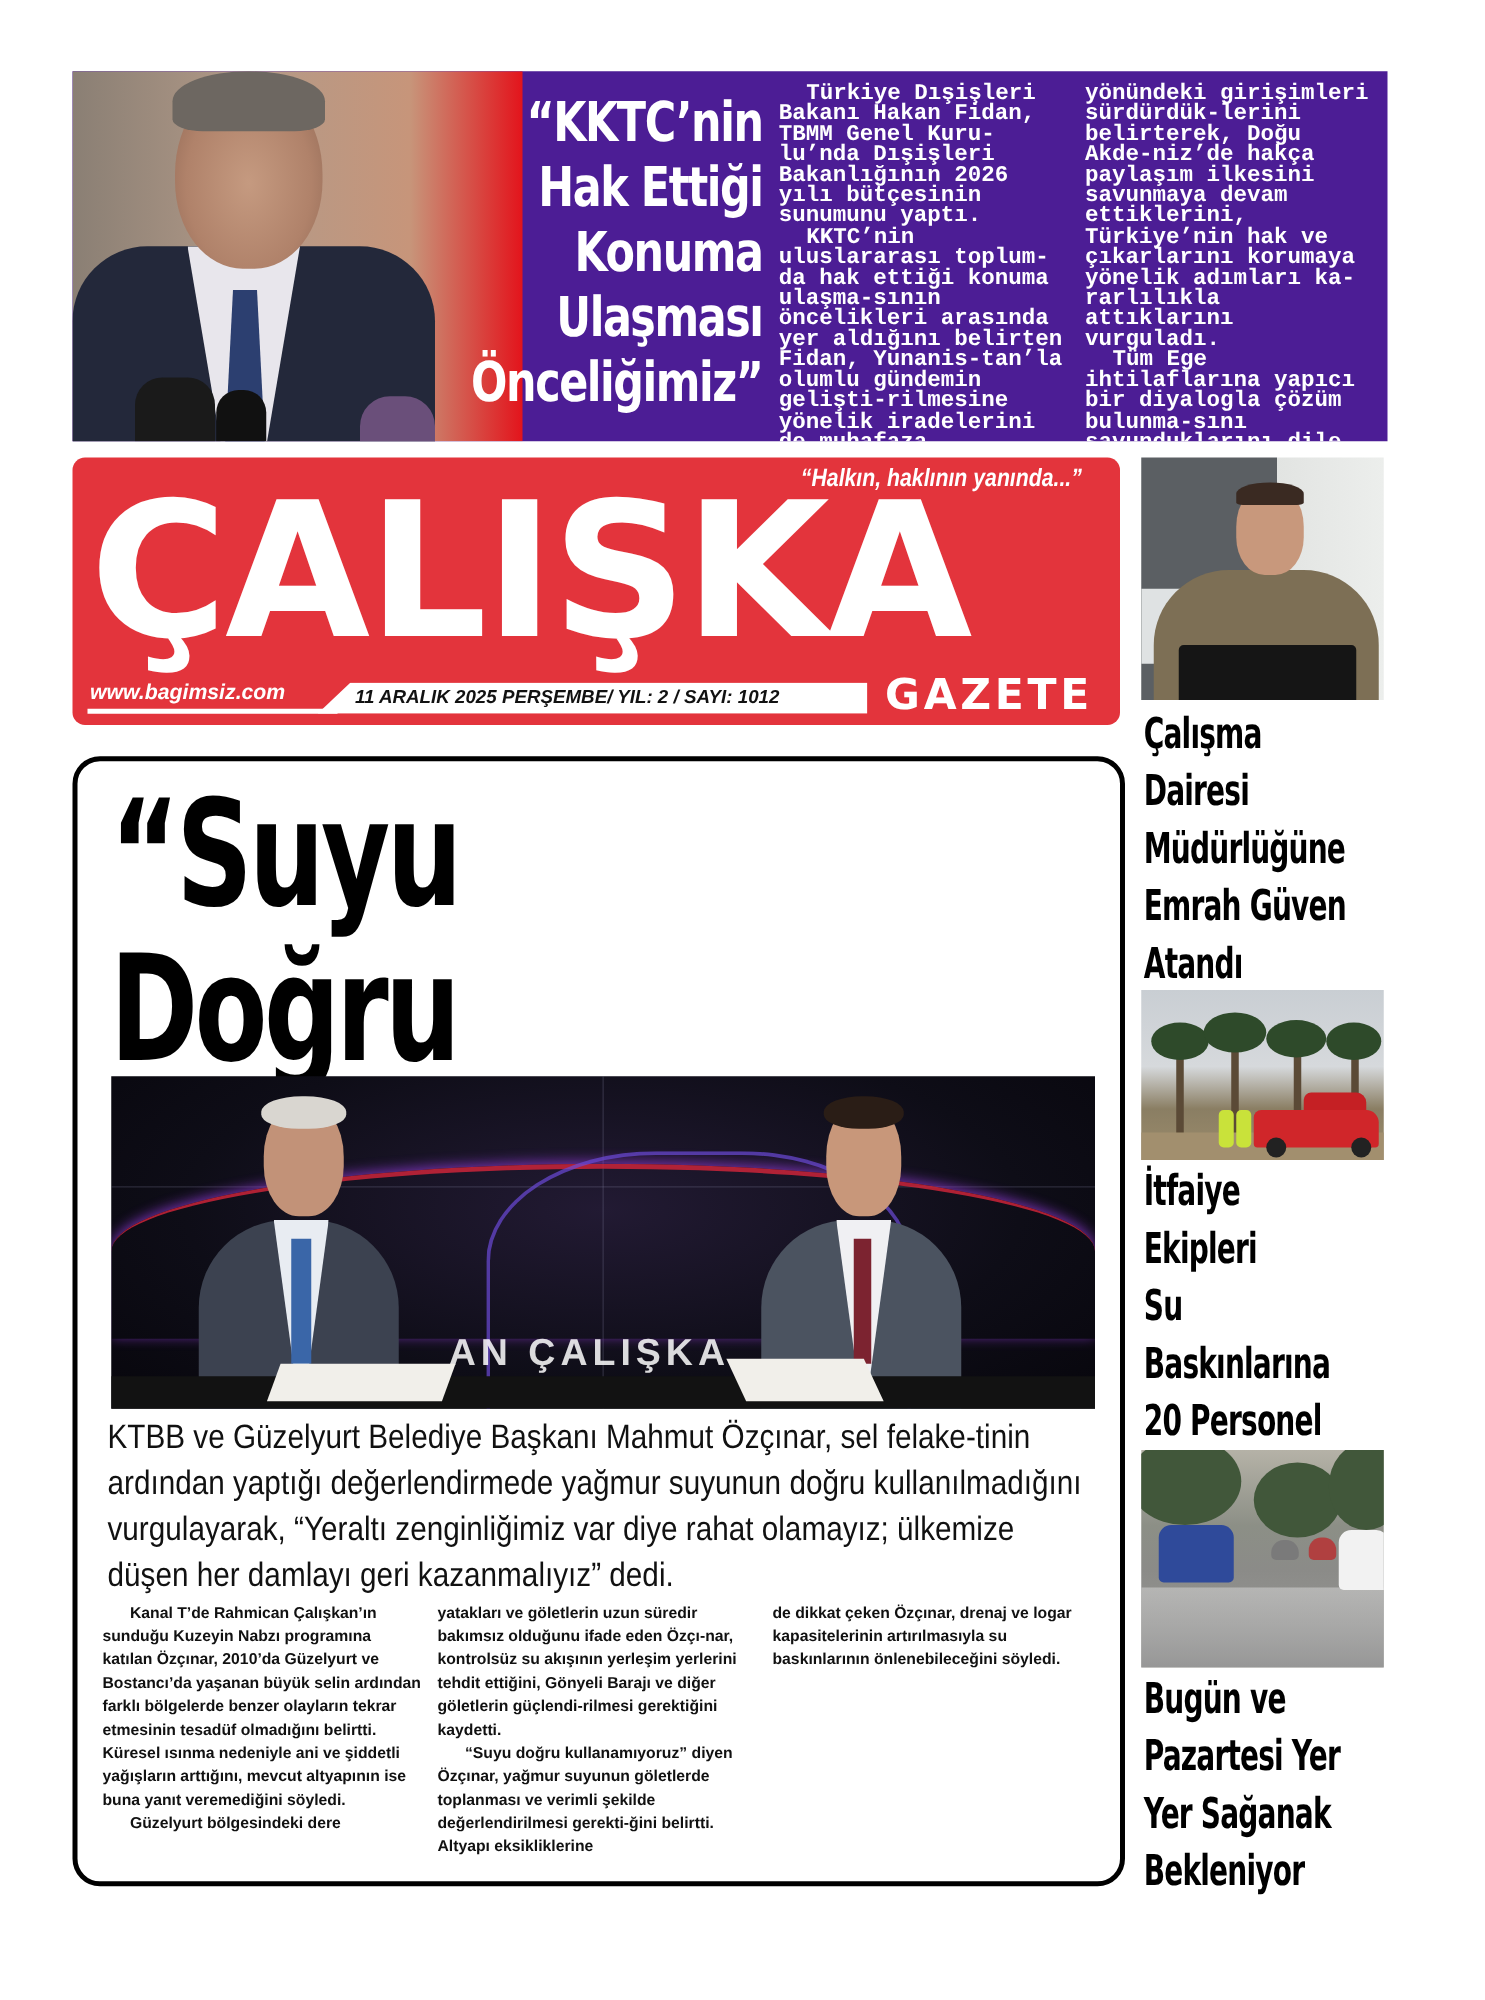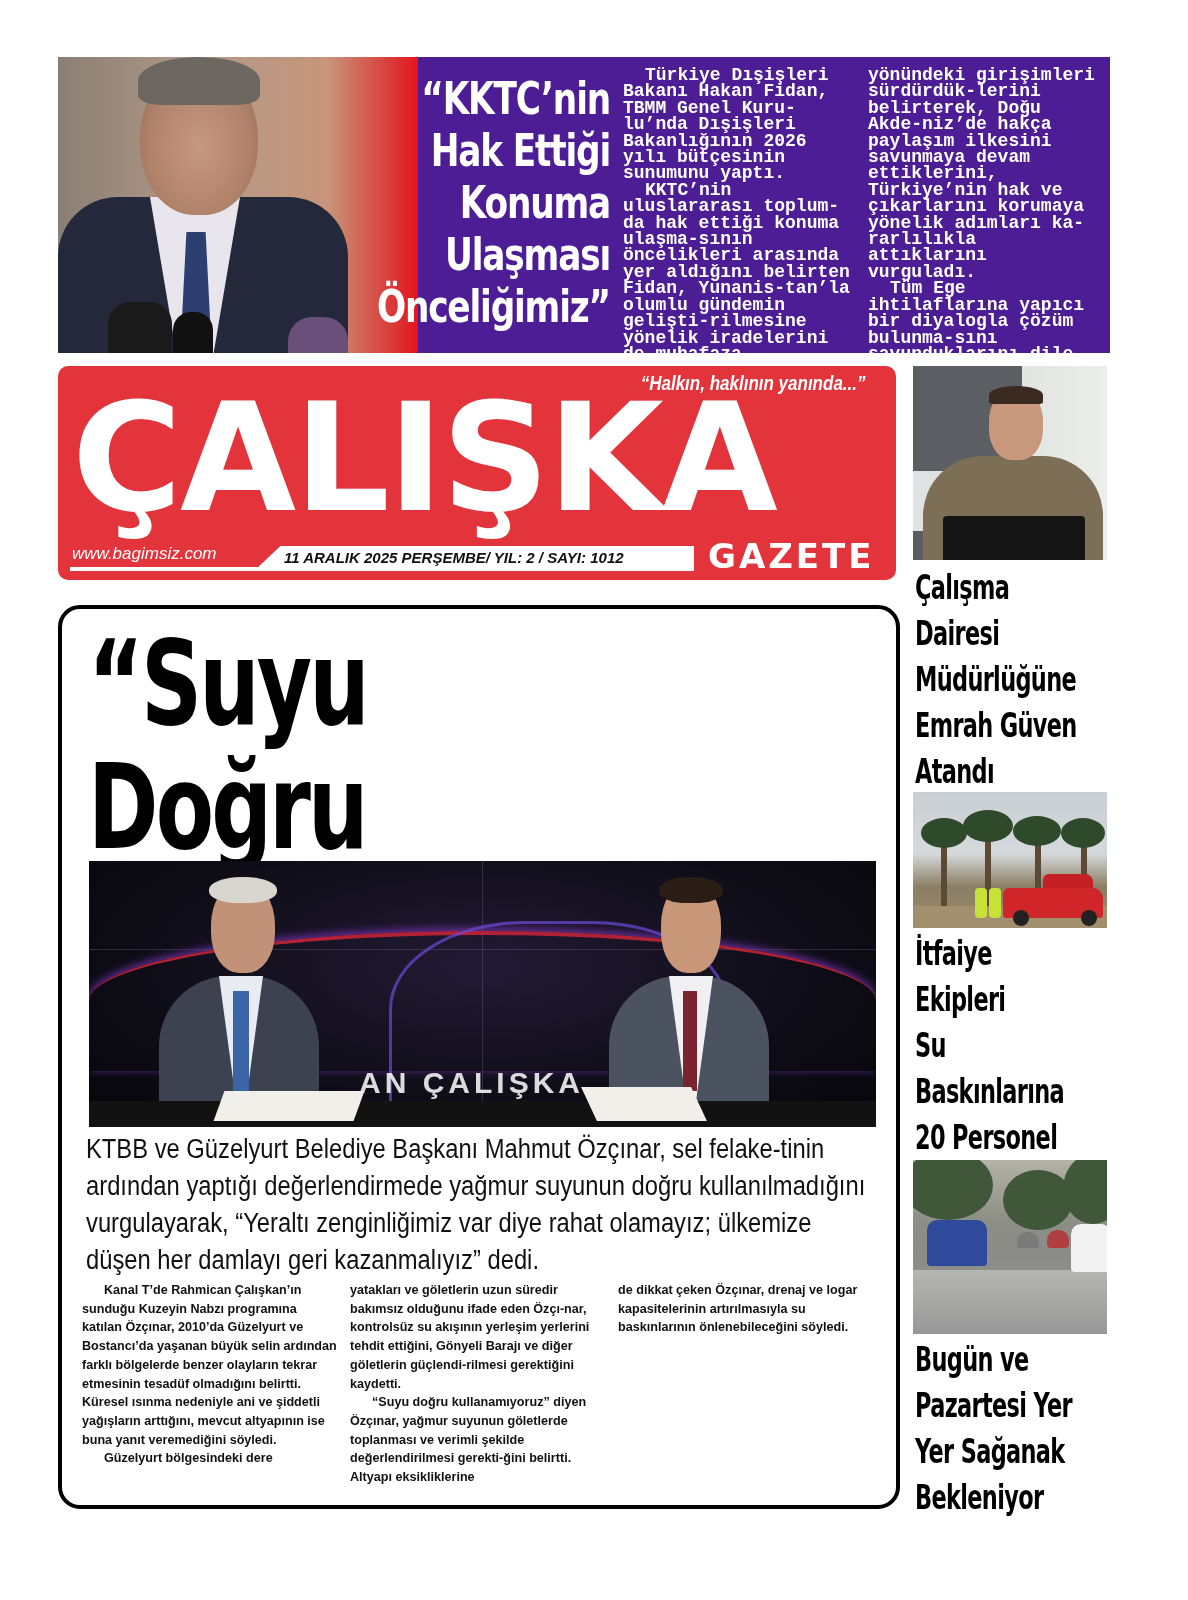--- a/index.html
+++ b/index.html
@@ -76,21 +76,21 @@
       transform: scaleX(0.85); transform-origin: right top;
     }
     .logo {
       position: absolute; left: 14px; top: 12px; color: #fff;
       font-family: "DejaVu Sans", sans-serif; font-weight: bold;
       font-size: 150px; line-height: 160px; letter-spacing: -2px;
       transform: scaleX(1.0); transform-origin: left top;
     }
     .url {
       position: absolute; left: 14px; top: 178px; color: #fff;
-      font-style: italic; font-weight: normal; font-size: 17px;
+      font-style: italic; font-weight: bold; font-size: 17px;
     }
     .url-underline {
       position: absolute; left: 12px; top: 201px; width: 200px; height: 4px; background: #fff;
     }
     .dateline {
       position: absolute; left: 196px; top: 180px; width: 440px; height: 25px;
       background: #fff; clip-path: polygon(6% 0, 100% 0, 100% 100%, 0 100%);
       color: #111; font-style: italic; font-weight: bold; font-size: 15px;
       padding: 3px 0 0 30px;
     }

